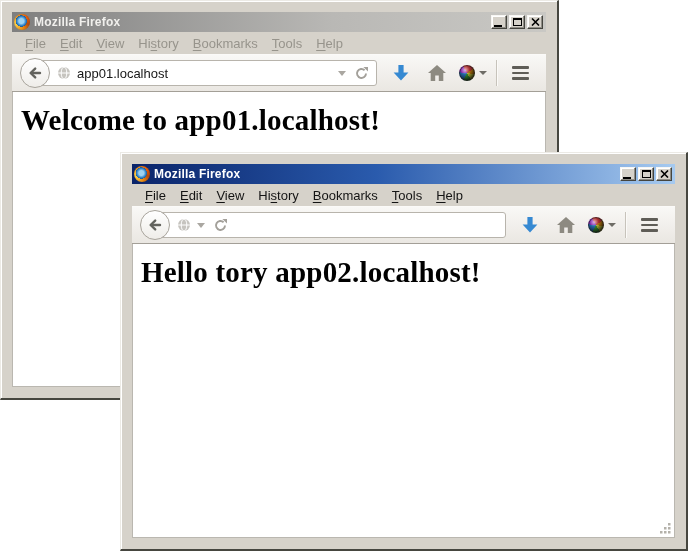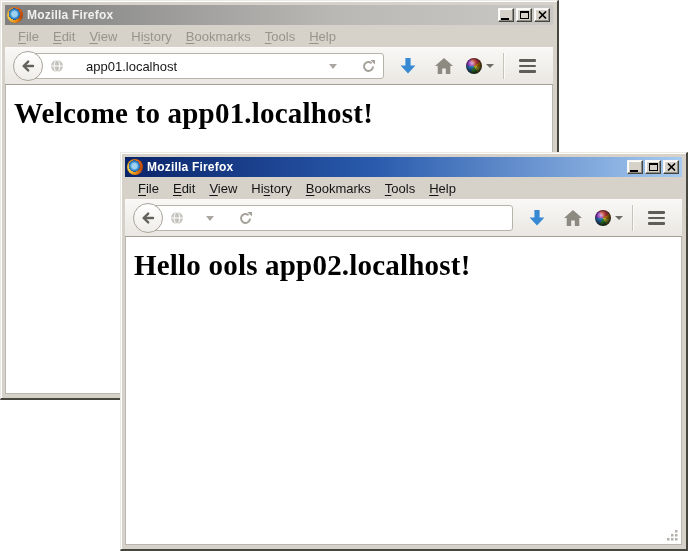--- a/index.html
+++ b/index.html
@@ -6,21 +6,21 @@
   html,body { margin:0; padding:0; }
   body {
     width:688px; height:551px; position:relative; overflow:hidden;
     background:#ffffff;
     font-family:"Liberation Sans", sans-serif;
   }
 
   
   .win {
     position:absolute; display:flex; flex-direction:column;
-    background:#d6d2ca; padding:4px;
+    background:#d6d2ca; padding:11px;
     border-top:1px solid #eceae5; border-left:1px solid #eceae5;
     border-right:2px solid #46463f; border-bottom:2px solid #46463f;
     box-shadow: inset 1px 1px 0 #ffffff;
   }
   #win1 { left:0;   top:0;   width:559px; height:400px; z-index:1; }
   #win2 { left:120px; top:152px; width:568px; height:399px; z-index:2; }
 
   .titlebar {
     flex:0 0 20px; height:20px; display:flex; align-items:center;
     gap:4px; padding:1px 2px;
@@ -69,21 +69,21 @@
   }
   .backbtn {
     width:30px; height:30px; flex:0 0 30px; border-radius:50%;
     background:linear-gradient(#ffffff,#efede9);
     border:1px solid #a8a49c; z-index:2;
     display:flex; align-items:center; justify-content:center;
   }
   .urlbar {
     flex:1; height:26px; margin-left:-15px; min-width:0;
     background:#fff; border:1px solid #b8b4ac; border-radius:3px;
-    display:flex; align-items:center; gap:22px; padding:0 7px 0 21px;
+    display:flex; align-items:center; gap:6px; padding:0 7px 0 21px;
   }
   .url-text { flex:1; font-size:13px; color:#161616; white-space:nowrap; overflow:hidden; }
   .url-dropdown {
     width:0; height:0; border-left:4px solid transparent; border-right:4px solid transparent;
     border-top:5px solid #aaa7a1; margin-right:2px;
   }
   .tool-icons { display:flex; align-items:center; margin-left:6px; }
   .tbtn { width:36px; height:32px; display:flex; align-items:center; justify-content:center; }
   .wheel {
     width:16px; height:16px; border-radius:50%;
@@ -262,21 +262,21 @@
         <span class="burger">
             <i></i>
             <i></i>
             <i></i>
           </span>
       </span>
     </div>
   </div>
 
   <div class="content">
-    <h1 class="page-heading">Hello ools app02.localhost!</h1>
+    <h1 class="page-heading">Hello tory app02.localhost!</h1>
     <svg class="grip" width="16" height="16" viewBox="0 0 16 16">
       <rect x="12" y="4" width="2.5" height="2.5" fill="#ffffff"></rect>
         <rect x="11" y="3" width="2.5" height="2.5" fill="#b4b1aa"></rect>
       <rect x="8" y="8" width="2.5" height="2.5" fill="#ffffff"></rect>
         <rect x="7" y="7" width="2.5" height="2.5" fill="#b4b1aa"></rect>
       <rect x="12" y="8" width="2.5" height="2.5" fill="#ffffff"></rect>
         <rect x="11" y="7" width="2.5" height="2.5" fill="#b4b1aa"></rect>
       <rect x="4" y="12" width="2.5" height="2.5" fill="#ffffff"></rect>
         <rect x="3" y="11" width="2.5" height="2.5" fill="#b4b1aa"></rect>
       <rect x="8" y="12" width="2.5" height="2.5" fill="#ffffff"></rect>

